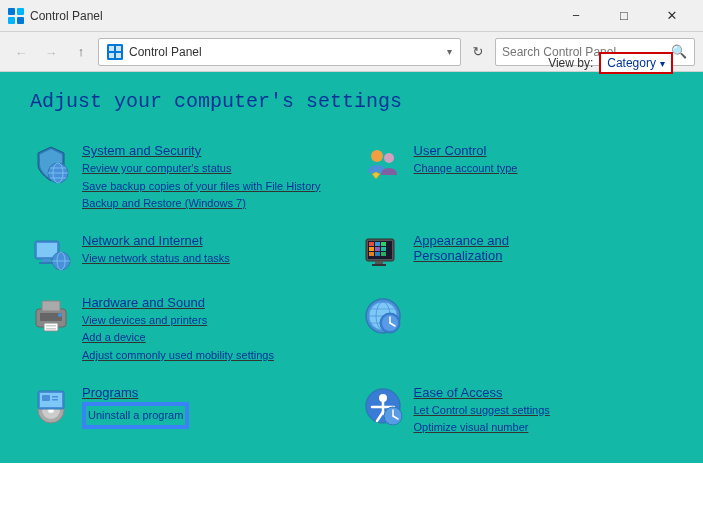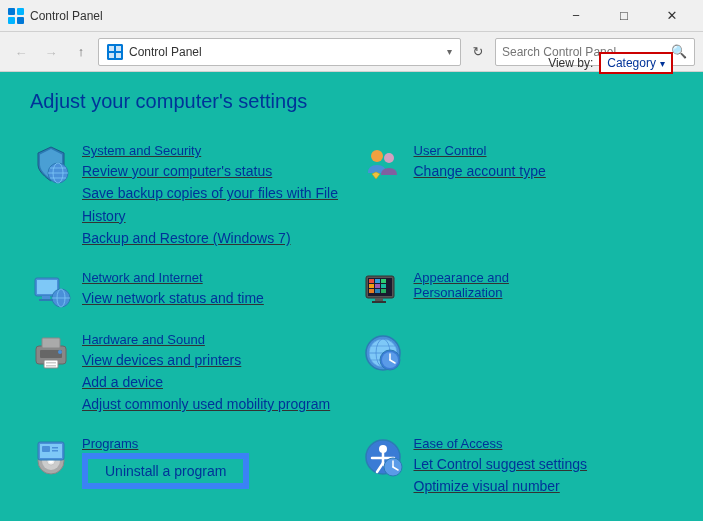--- a/index.html
+++ b/index.html
@@ -144,20 +144,21 @@
     .content {
       padding: 20px 30px;
       background: #14b8a6;
     }
 
     .page-title {
       font-size: 20px;
       color: #003399;
       font-weight: 300;
       margin-bottom: 24px;
+      font-family: Liberation Mono, monospace;
     }
 
     .viewby-row {
       display: flex;
       justify-content: flex-end;
       align-items: center;
       margin-bottom: 16px;
       margin-top: -40px;
     }
     .viewby-label {
@@ -207,29 +208,29 @@
       font-size: 13px;
       color: #003399;
       cursor: pointer;
       text-decoration: none;
       display: block;
       margin-bottom: 2px;
       font-weight: 400;
     }
     .cat-link {
       display: block;
-      font-size: 14px;
+      font-size: 11px;
       color: #003399;
       cursor: pointer;
       text-decoration: none;
       line-height: 1.6;
     }
     .cat-link.highlighted {
-      border: 6px solid #3b82f6;
-      padding: 1px 17px;
+      border: 4px solid #3b82f6;
+      padding: 1px 2px;
       display: inline-block;
     }
   </style>
 </head>
 <body>
 
 <div class="title-bar">
   <svg class="title-bar-icon" viewBox="0 0 16 16">
     <rect width="7" height="7" x="0" y="0" fill="#0078d7" rx="1"></rect>
     <rect width="7" height="7" x="9" y="0" fill="#00b4ff" rx="1"></rect>
@@ -333,21 +334,21 @@
           <rect x="12" y="26" width="8" height="3" fill="#4a90d9"></rect>
           <rect x="9" y="29" width="14" height="2" fill="#2c7bb5"></rect>
 
           <circle cx="31" cy="28" r="9" fill="#4a90d9" stroke="#2c7bb5" stroke-width="1"></circle>
           <ellipse cx="31" cy="28" rx="4" ry="9" fill="none" stroke="#7ec8f7" stroke-width="0.8"></ellipse>
           <line x1="22" y1="28" x2="40" y2="28" stroke="#7ec8f7" stroke-width="0.8"></line>
         </svg>
       </div>
       <div class="cat-content">
         <a class="cat-title">Network and Internet</a>
-        <a class="cat-link">View network status and time</a>
+        <a class="cat-link">View network status and tasks</a>
       </div>
     </div>
 
     <div class="category-item">
       <div class="cat-icon">
         <svg width="42" height="42" viewBox="0 0 42 42">
 
           <rect x="4" y="6" width="28" height="22" rx="2" fill="#555" stroke="#333" stroke-width="1"></rect>
           <rect x="6" y="8" width="24" height="18" fill="#1a1a2e"></rect>
 
@@ -380,21 +381,21 @@
           <rect x="16" y="30" width="10" height="1.5" fill="#ccc"></rect>
           <rect x="16" y="33" width="10" height="1.5" fill="#ccc"></rect>
 
           <circle cx="30" cy="20" r="2" fill="#4a90d9"></circle>
         </svg>
       </div>
       <div class="cat-content">
         <a class="cat-title">Hardware and Sound</a>
         <a class="cat-link">View devices and printers</a>
         <a class="cat-link">Add a device</a>
-        <a class="cat-link">Adjust commonly used mobility program</a>
+        <a class="cat-link">Adjust commonly used mobility settings</a>
       </div>
     </div>
 
     <div class="category-item">
       <div class="cat-icon">
         <svg width="42" height="42" viewBox="0 0 42 42">
           <circle cx="21" cy="21" r="17" fill="#4a90d9" stroke="#2c7bb5" stroke-width="1.5"></circle>
           <circle cx="21" cy="21" r="14" fill="#7ec8f7" stroke="#4a90d9" stroke-width="0.5"></circle>
 
           <ellipse cx="21" cy="21" rx="7" ry="14" fill="none" stroke="#4a90d9" stroke-width="0.8"></ellipse>

